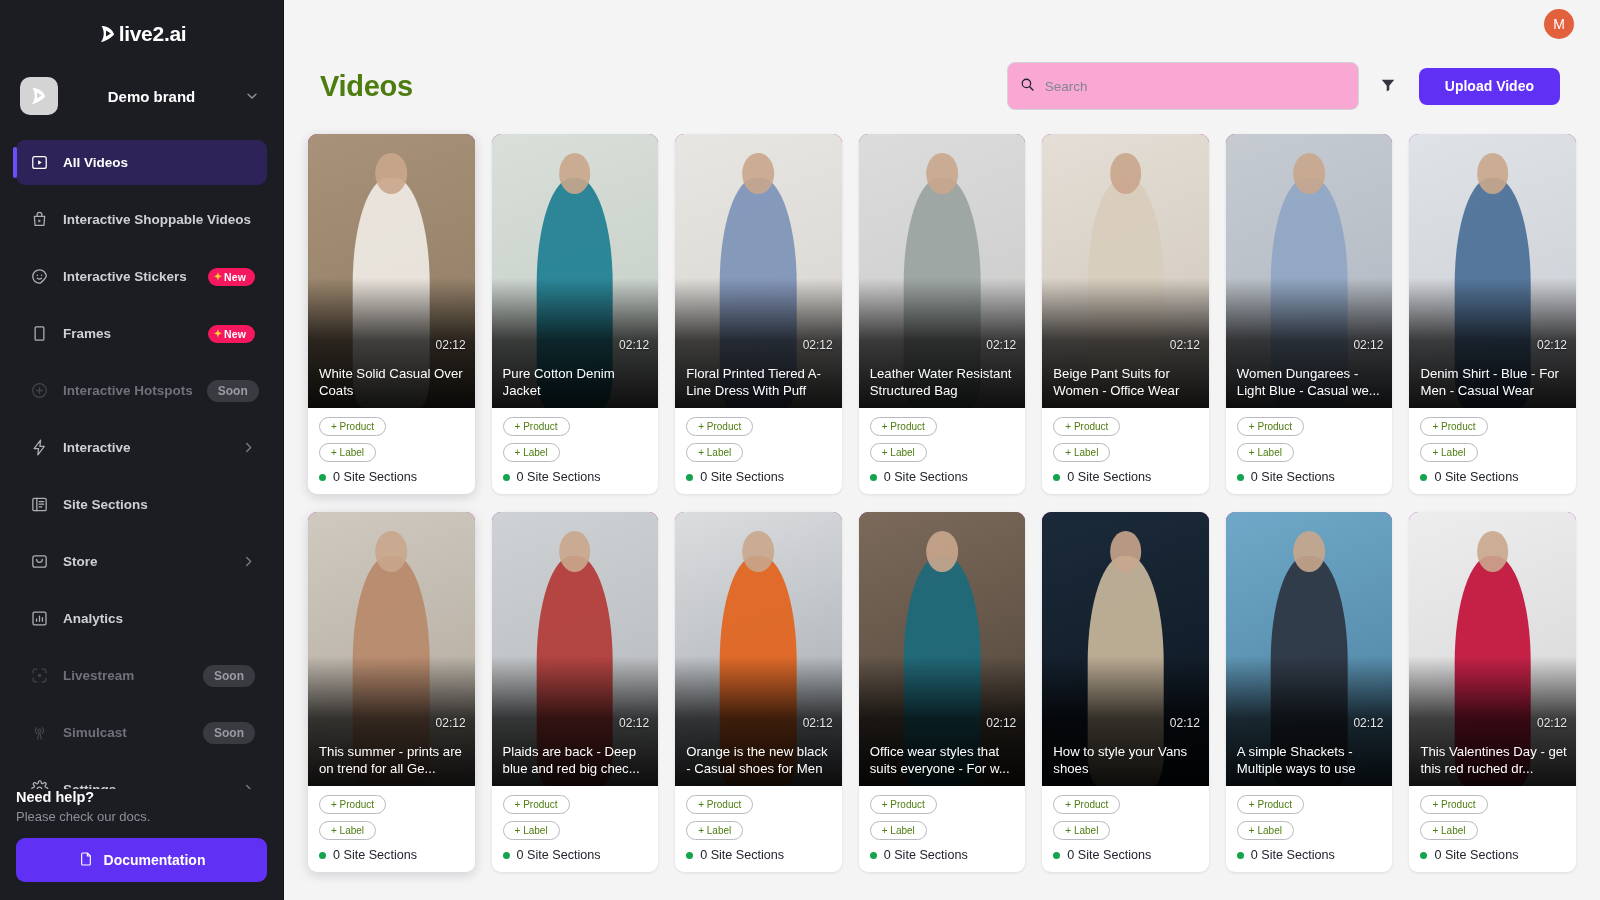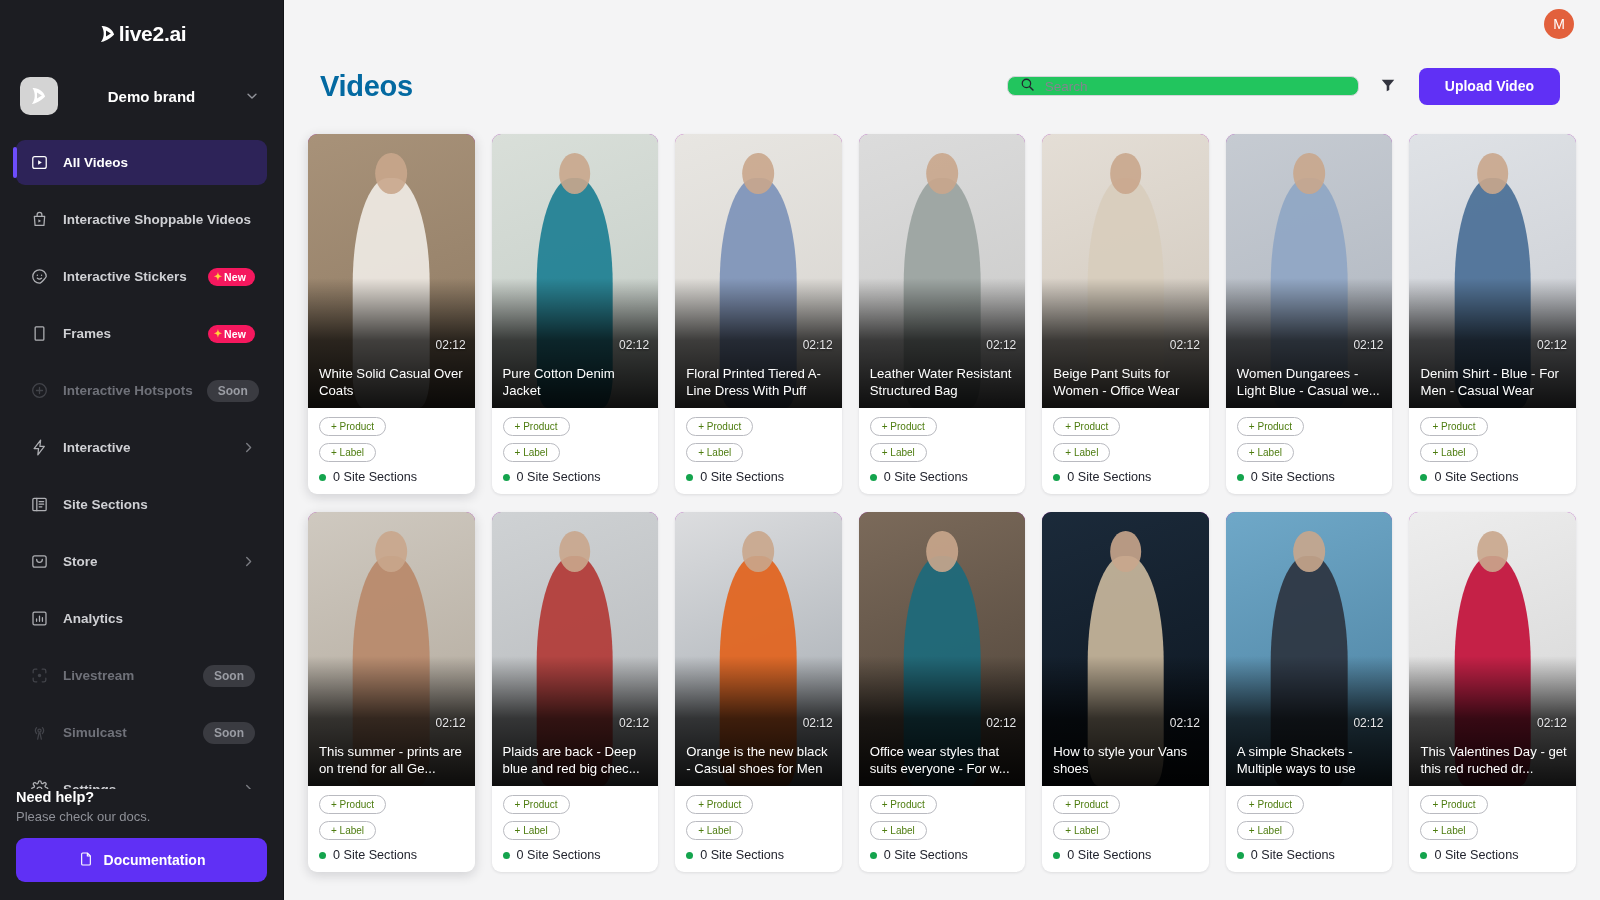--- a/index.html
+++ b/index.html
@@ -129,25 +129,25 @@
     display: flex; align-items: center; justify-content: center;
     cursor: pointer;
   }
 
   .header-row {
     display: flex; align-items: center;
     padding: 4px 40px 0 36px;
     height: 72px;
     flex: 0 0 72px;
   }
-  .page-title { font-size: 29px; font-weight: bold; color: #0369a1; flex: 1; letter-spacing: -.3px; }
+  .page-title { font-size: 29px; font-weight: bold; color: #4d7c0f; flex: 1; letter-spacing: -.3px; }
 
   .search-wrap {
-    width: 352px; height: 20px;
-    background: #22c55e;
+    width: 352px; height: 48px;
+    background: #f9a8d4;
     border: 1px solid #d3d4d8;
     border-radius: 8px;
     display: flex; align-items: center;
     padding: 0 12px; gap: 10px;
   }
   .search-wrap svg { width: 15px; height: 15px; flex: 0 0 15px; }
   .search-input {
     border: none; outline: none; background: transparent;
     font-size: 13.5px; color: #2a2b35;
     width: 100%;

